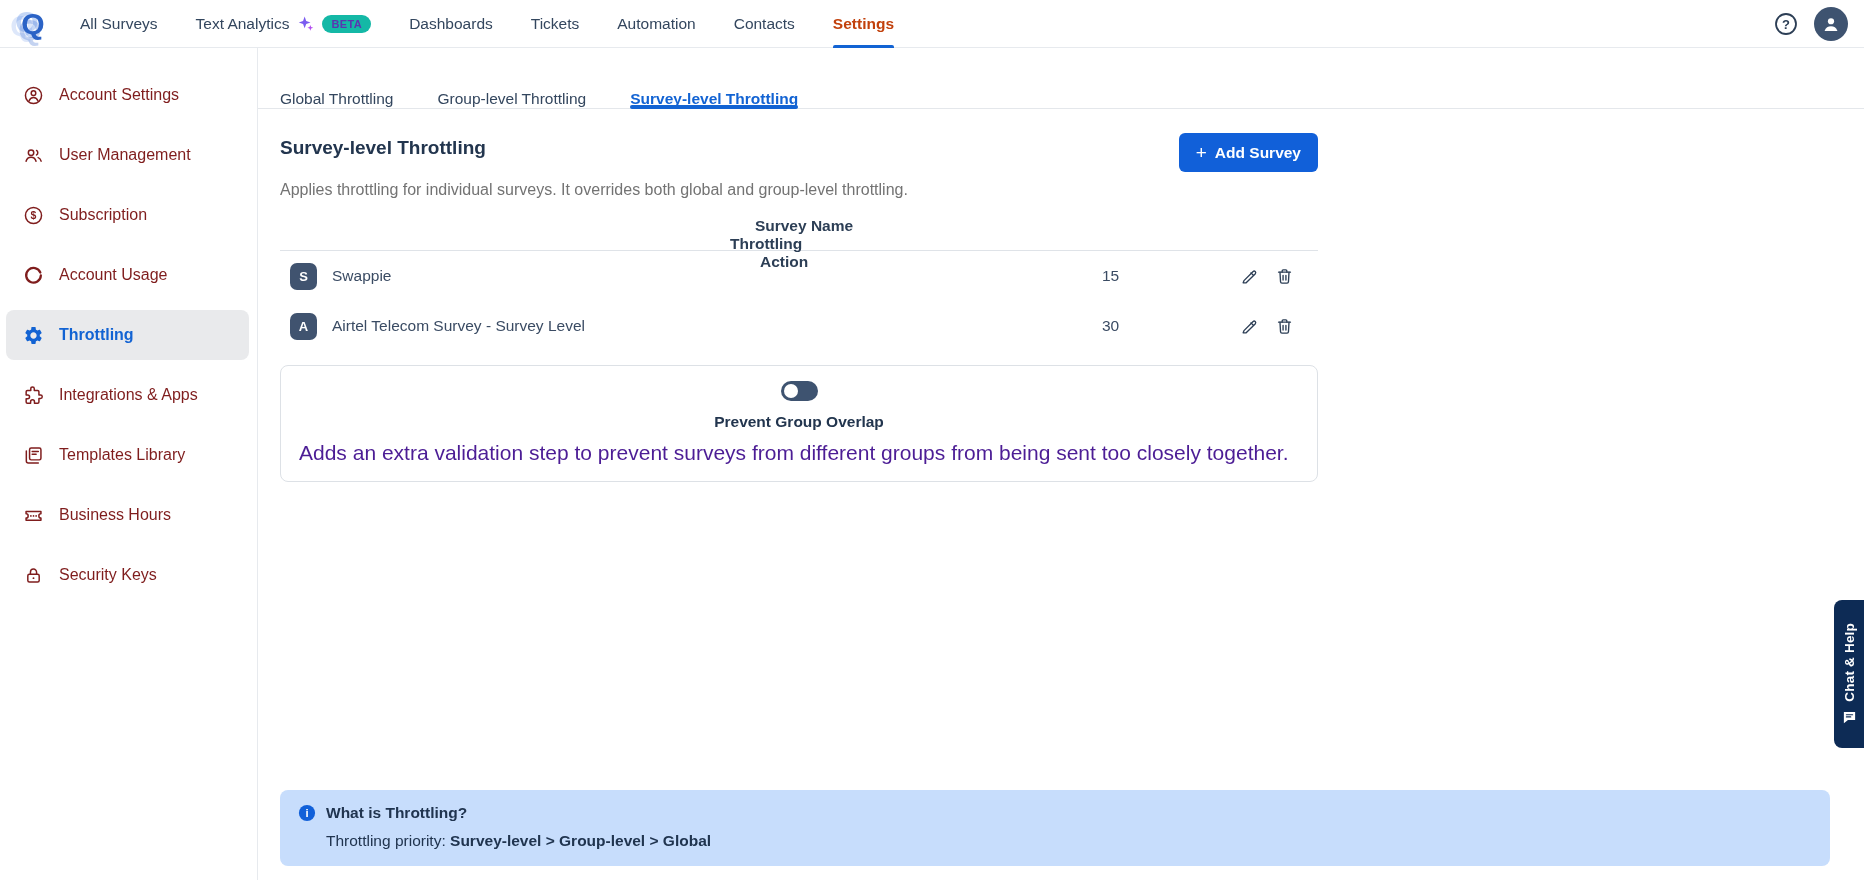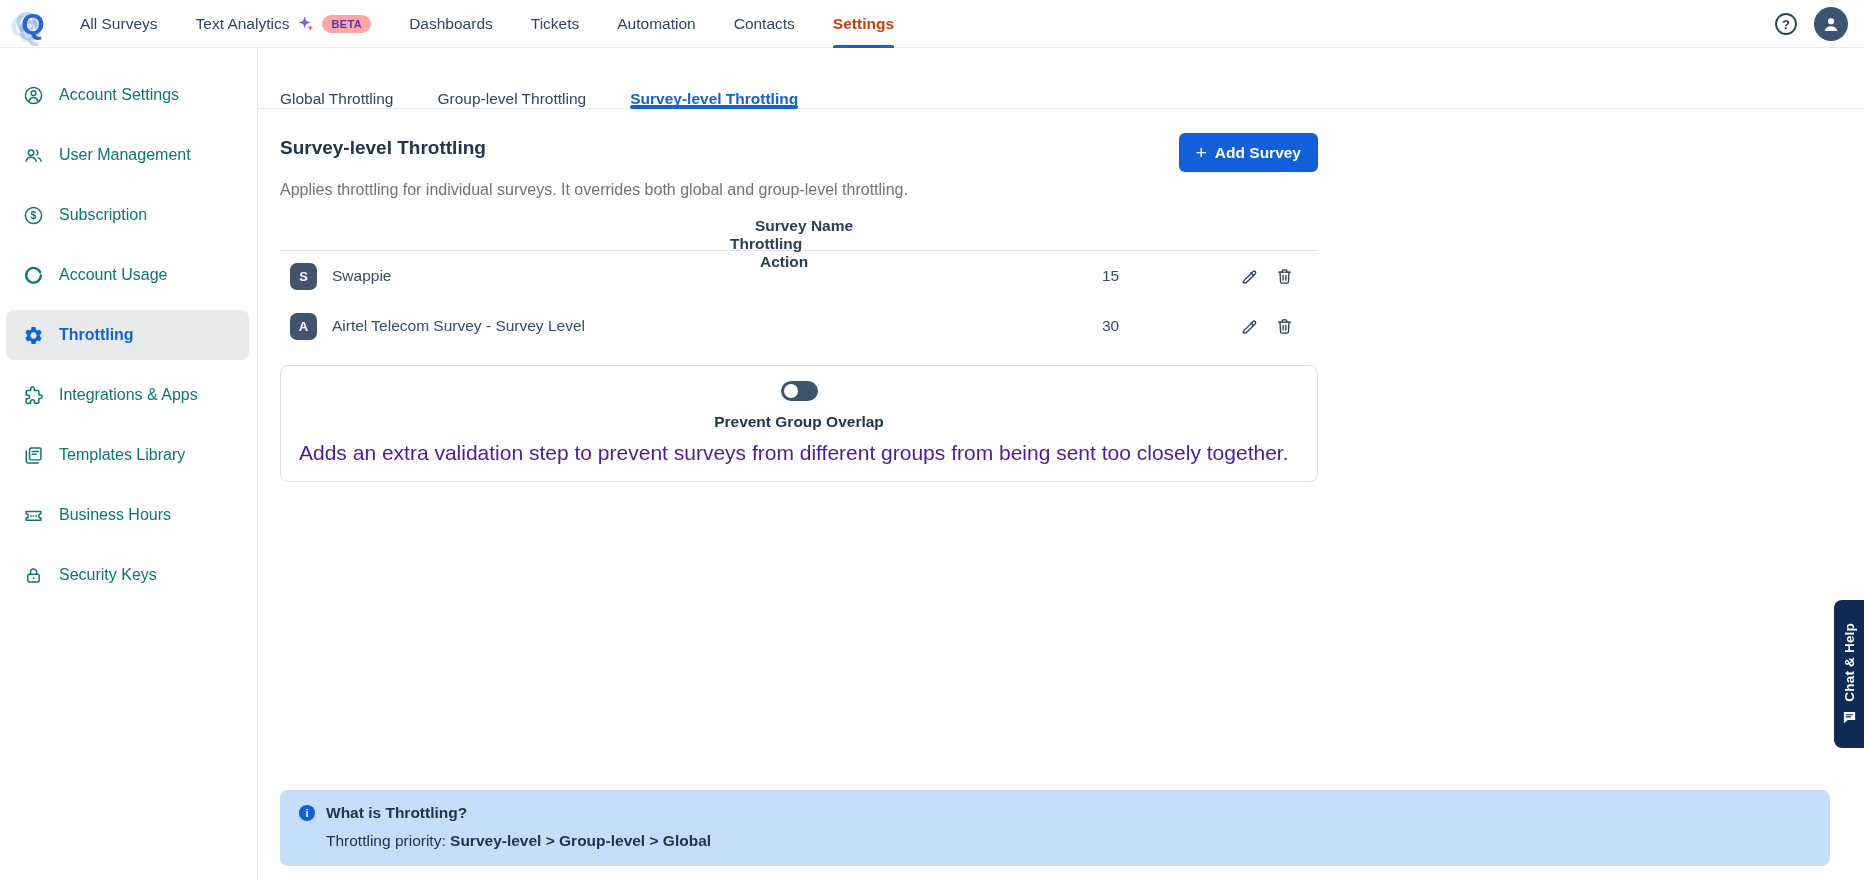--- a/index.html
+++ b/index.html
@@ -12,33 +12,33 @@
   .logo { width:46px; height:44px; display:flex; align-items:center; justify-content:center;
     margin-right:24px; position:relative; }
   .logo-q { font-size:30px; font-weight:800; color:#2b63c6;
     text-shadow:-6px -2px 0 rgba(90,140,230,.35), -11px 2px 0 rgba(120,160,235,.25), -3px 6px 0 rgba(60,110,210,.3); }
   .nav { display:flex; gap:38px; align-items:stretch; height:48px; }
   .nav-item { display:flex; align-items:center; gap:7px; font-size:15.5px; color:#33465e;
     position:relative; cursor:pointer; white-space:nowrap; }
   .nav-item.active { color:#c2410c; font-weight:700; }
   .nav-item.active::after { content:""; position:absolute; left:0; right:0; bottom:0;
     height:3px; background:#1263d3; border-radius:2px 2px 0 0; }
-  .beta-pill { background:#fca5a5; color:#5b35b1; font-size:11px; font-weight:700;
+  .beta-pill { background:#14b8a6; color:#5b35b1; font-size:11px; font-weight:700;
     letter-spacing:.4px; padding:3px 9px; border-radius:10px; }
   .sparkle { width:19px; height:19px; }
   .topbar-right { margin-left:auto; display:flex; align-items:center; gap:16px; }
   .help-btn { width:24px; height:24px; cursor:pointer; }
   .avatar { width:34px; height:34px; border-radius:50%; background:#3e5370; display:flex;
     align-items:center; justify-content:center; cursor:pointer; }
 
   
   .main { display:flex; height:832px; }
   .sidebar { width:258px; border-right:1px solid #e7eaee; padding-top:22px; flex:none; }
   .side-item { height:50px; margin:0 8px 10px 6px; display:flex; align-items:center; gap:15px;
-    padding:0 17px; border-radius:8px; color:#0f766e; font-size:16px; cursor:pointer; }
+    padding:0 17px; border-radius:8px; color:#7f1d1d; font-size:16px; cursor:pointer; }
   .side-item.active { background:#e9eaec; color:#1263d3; font-weight:600; }
   .side-item .si { width:21px; height:21px; flex:none; }
 
   .content { flex:1; display:flex; flex-direction:column; min-width:0; }
   .tabbar { height:61px; border-bottom:1px solid #e4e7eb; display:flex; gap:44px;
     padding-left:22px; align-items:flex-end; }
   .tab { display:flex; align-items:center; font-size:15.5px; color:#33465e; position:relative;
     cursor:pointer; }
   .tab.active { color:#1263d3; font-weight:700; }
   .tab.active::after { content:""; position:absolute; left:0; right:0; bottom:-1px;

